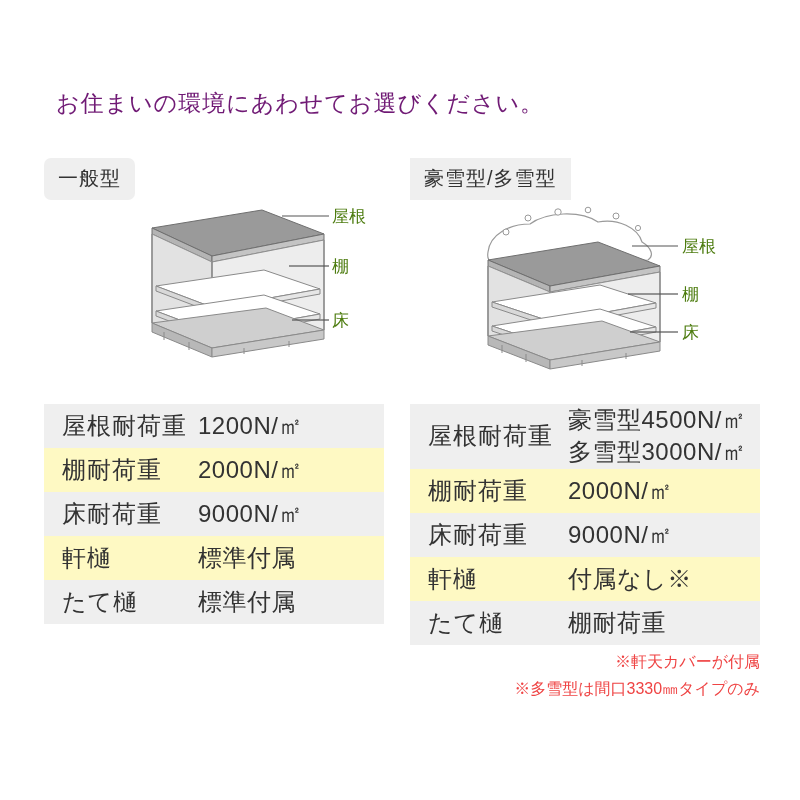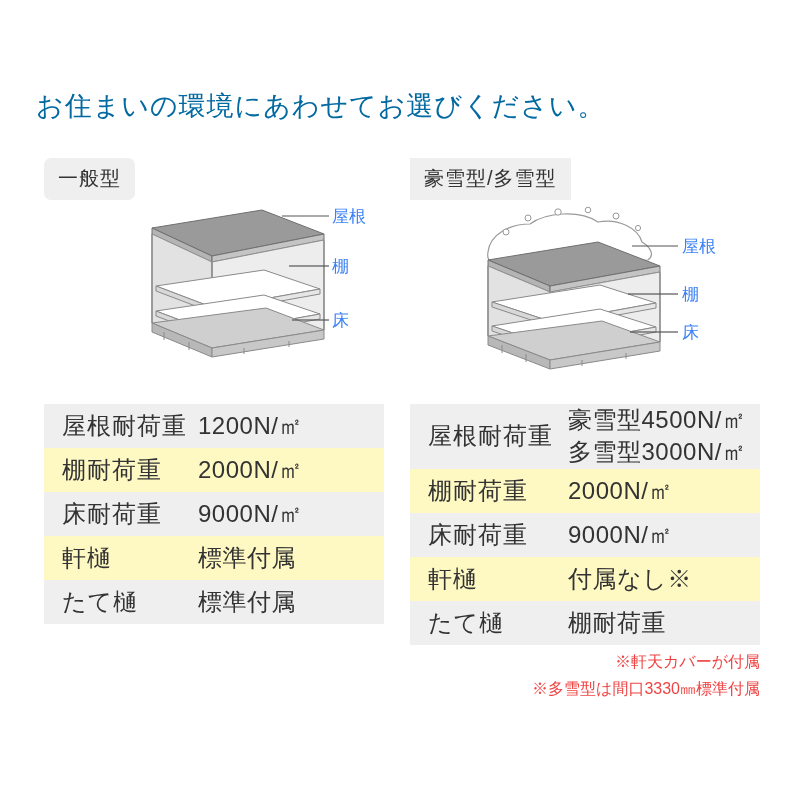--- a/index.html
+++ b/index.html
@@ -14,25 +14,25 @@
     color: #3c3c3c;
     overflow: hidden;
   }
   .page {
     position: relative;
     width: 800px;
     height: 800px;
   }
   .headline {
     position: absolute;
-    left: 36px;
+    left: 56px;
     top: 88px;
-    font-size: 27px;
+    font-size: 23px;
     letter-spacing: 1px;
-    color: #0369a1;
+    color: #701a75;
     white-space: nowrap;
   }
 
   
   .col-title {
     position: absolute;
     background: #efefef;
     color: #333333;
     font-size: 20px;
     letter-spacing: 1px;
@@ -45,21 +45,21 @@
   
   .illus {
     position: absolute;
   }
   .illus.left  { left: 44px;  top: 190px; width: 350px; height: 195px; }
   .illus.right { left: 410px; top: 190px; width: 350px; height: 195px; }
 
   .callout {
     position: absolute;
     font-size: 17px;
-    color: #3b82f6;
+    color: #4d7c0f;
     white-space: nowrap;
   }
 
   
   table {
     position: absolute;
     border-collapse: collapse;
     table-layout: fixed;
   }
   table.spec-left  { left: 44px;  top: 404px; width: 340px; }
@@ -248,16 +248,16 @@
       </tr>
       <tr class="shaded">
         <td class="label">たて樋</td>
         <td class="value">棚耐荷重</td>
       </tr>
     </tbody>
   </table>
 
   <div class="notes">
     <div>※軒天カバーが付属</div>
-    <div>※多雪型は間口3330㎜標準付属</div>
+    <div>※多雪型は間口3330㎜タイプのみ</div>
   </div>
 
 </div>
 
 </body></html>

